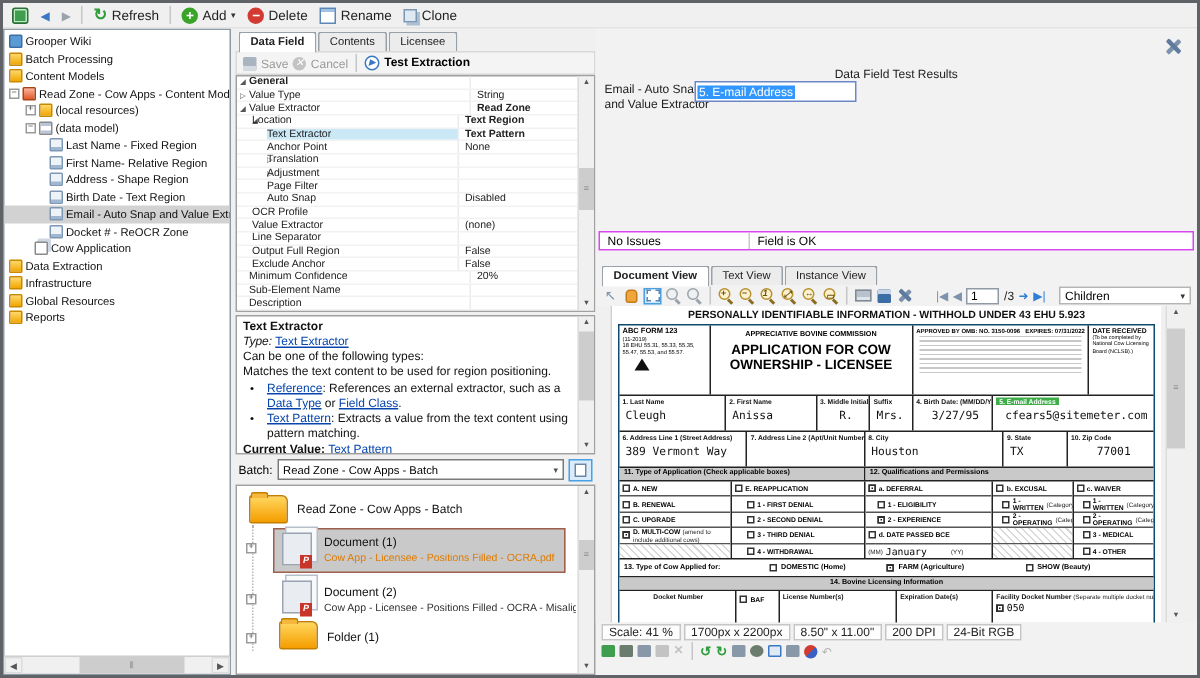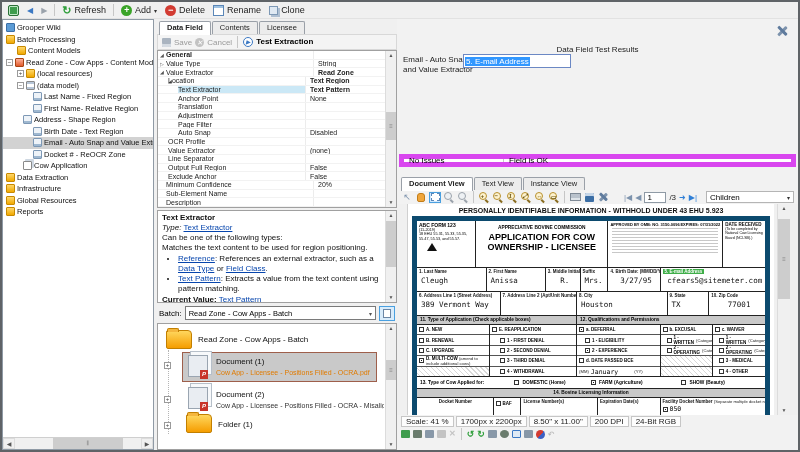--- a/index.html
+++ b/index.html
@@ -93,21 +93,21 @@
   .dotline{position:absolute;border-left:1px dotted #b5b5b5;}
   
   .res-area{height:135px;position:relative;background:#f2f2f2;}
   .res-title{position:absolute;top:26px;left:0;right:0;text-align:center;font-size:8px;color:#222;}
   .res-label{position:absolute;top:36px;left:6px;font-size:8px;color:#222;line-height:1.25;}
   .res-input{position:absolute;top:35px;left:66px;width:108px;height:14px;background:#fff;border:1px solid #6b88c4;font-size:8px;display:flex;align-items:center;padding-left:1px;}
   .res-input span{background:#3197ff;color:#fff;padding:0 1px;}
   .tools-ico{position:absolute;top:6px;right:10px;width:12px;height:12px;}
   .tools-ico i,.tools-ico b{position:absolute;left:5px;top:0;width:2.5px;height:12px;background:#7d93ad;border-radius:1px;}
   .tools-ico i{transform:rotate(45deg);} .tools-ico b{transform:rotate(-45deg);background:#5f7b9d;}
-  .statusrow{height:13px;background:#fff;border:5px solid #d946ef;margin:0 2px;display:flex;align-items:center;font-size:8px;}
+  .statusrow{height:13px;background:#fff;border:1px solid #d946ef;margin:0 2px;display:flex;align-items:center;font-size:8px;}
   .statusrow .c1{width:100px;padding-left:5px;border-right:1px solid #c9c9c9;height:100%;display:flex;align-items:center;}
   .statusrow .c2{padding-left:5px;}
   .rgap{height:8px;}
   .dtabs{height:15px;display:flex;align-items:flex-end;padding-left:4px;gap:1px;}
   .dtoolbar{height:14px;display:flex;align-items:center;gap:2px;padding:0 4px;background:#f2f2f2;}
   .vico{width:12px;height:11px;display:inline-flex;align-items:center;justify-content:center;position:relative;}
   .vico.active{border:1px solid #4aa0e0;background:#cfe8ff;}
   .cursor-g{color:#7d93ad;font-size:9px;}
   .hand-o{width:8px;height:9px;background:#f0a63c;border:1px solid #c27d18;border-radius:3px 3px 2px 2px;}
   .selbox{width:9px;height:8px;border:1px dashed #5b87b8;background:#fff;}
@@ -119,21 +119,21 @@
   .ic-print{width:11px;height:8px;background:#b9c2cc;border:1px solid #7f8a96;box-shadow:inset 0 -2px 0 #dfe5ea;}
   .ic-floppy{width:9px;height:9px;background:#3b6ea5;box-shadow:inset 0 3px 0 #c6d6e8;border-radius:1px;}
   .nav{display:flex;align-items:center;gap:3px;margin-left:auto;font-size:8px;}
   .nv{font-size:8px;color:#7d93ad;} .nv.blue{color:#2f7fd6;}
   .pagebox{width:22px;height:11px;background:#fff;border:1px solid #8f9aa5;font-size:8px;padding-left:2px;display:flex;align-items:center;}
   .chdd{width:88px;height:12px;background:#fff;border:1px solid #b5b5b5;display:flex;align-items:center;justify-content:space-between;font-size:8px;padding:0 3px;margin-left:6px;}
   
   .docarea{height:211px;position:relative;background:#f0f0f0;overflow:hidden;}
   .page{position:absolute;left:10px;top:0;right:24px;bottom:0;background:#fff;border-left:1px solid #d0d0d0;padding:3px 4px 0 4px;}
   .banner{text-align:center;font-size:7px;font-weight:bold;color:#111;letter-spacing:0;}
-  .form{border:5px solid #0c4a6e;margin-top:2px;}
+  .form{border:1px solid #0c4a6e;margin-top:2px;}
   .frow{display:flex;border-bottom:1px solid #222;}
   .fcell{border-right:1px solid #222;overflow:hidden;position:relative;}
   .fcell:last-child{border-right:none;}
   .flab{font-size:4.5px;font-weight:bold;color:#111;padding:1px 1px 0 2px;white-space:nowrap;}
   .fval{font-family:"DejaVu Sans Mono",monospace;font-size:7.5px;color:#111;padding:2px 0 1px 4px;white-space:nowrap;}
   .hl-green{background:#3fae49;color:#fff;padding:0 2px;}
   .hdrbox{padding:1px 2px;}
   .microtext{height:26px;margin:1px 2px;background:repeating-linear-gradient(#9a9a9a 0 1px,transparent 1px 3px);opacity:.55;}
   .sechdr{background:#c9c9c9;font-size:4.8px;font-weight:bold;padding:1px 3px;border-right:1px solid #222;}
   .cbrow{display:flex;align-items:center;height:10.4px;border-bottom:1px solid #555;font-size:4.5px;font-weight:bold;gap:2px;padding-left:2px;}
@@ -202,21 +202,21 @@
     <div class="left">
       <div class="tree">
         <div class="trow" style="padding-left:3px">
             <i class="tico i-wiki"></i>
             <span>Grooper Wiki</span>
           </div>
         <div class="trow" style="padding-left:3px">
             <i class="tico i-folder"></i>
             <span>Batch Processing</span>
           </div>
-        <div class="trow" style="padding-left:14px">
+        <div class="trow" style="padding-left:3px">
             <i class="tico i-folder"></i>
             <span>Content Models</span>
           </div>
         <div class="trow" style="padding-left:3px">
             <span class="exp">−</span>
             <i class="tico i-model"></i>
             <span>Read Zone - Cow Apps - Content Model</span>
           </div>
         <div class="trow" style="padding-left:14px">
             <span class="exp">+</span>
@@ -229,21 +229,21 @@
             <span>(data model)</span>
           </div>
         <div class="trow" style="padding-left:30px">
             <i class="tico i-field"></i>
             <span>Last Name - Fixed Region</span>
           </div>
         <div class="trow" style="padding-left:30px">
             <i class="tico i-field"></i>
             <span>First Name- Relative Region</span>
           </div>
-        <div class="trow" style="padding-left:20px">
+        <div class="trow" style="padding-left:30px">
             <i class="tico i-field"></i>
             <span>Address - Shape Region</span>
           </div>
         <div class="trow" style="padding-left:30px">
             <i class="tico i-field"></i>
             <span>Birth Date - Text Region</span>
           </div>
         <div class="trow sel" style="padding-left:30px">
             <i class="tico i-field"></i>
             <span>Email - Auto Snap and Value Extractor</span>

